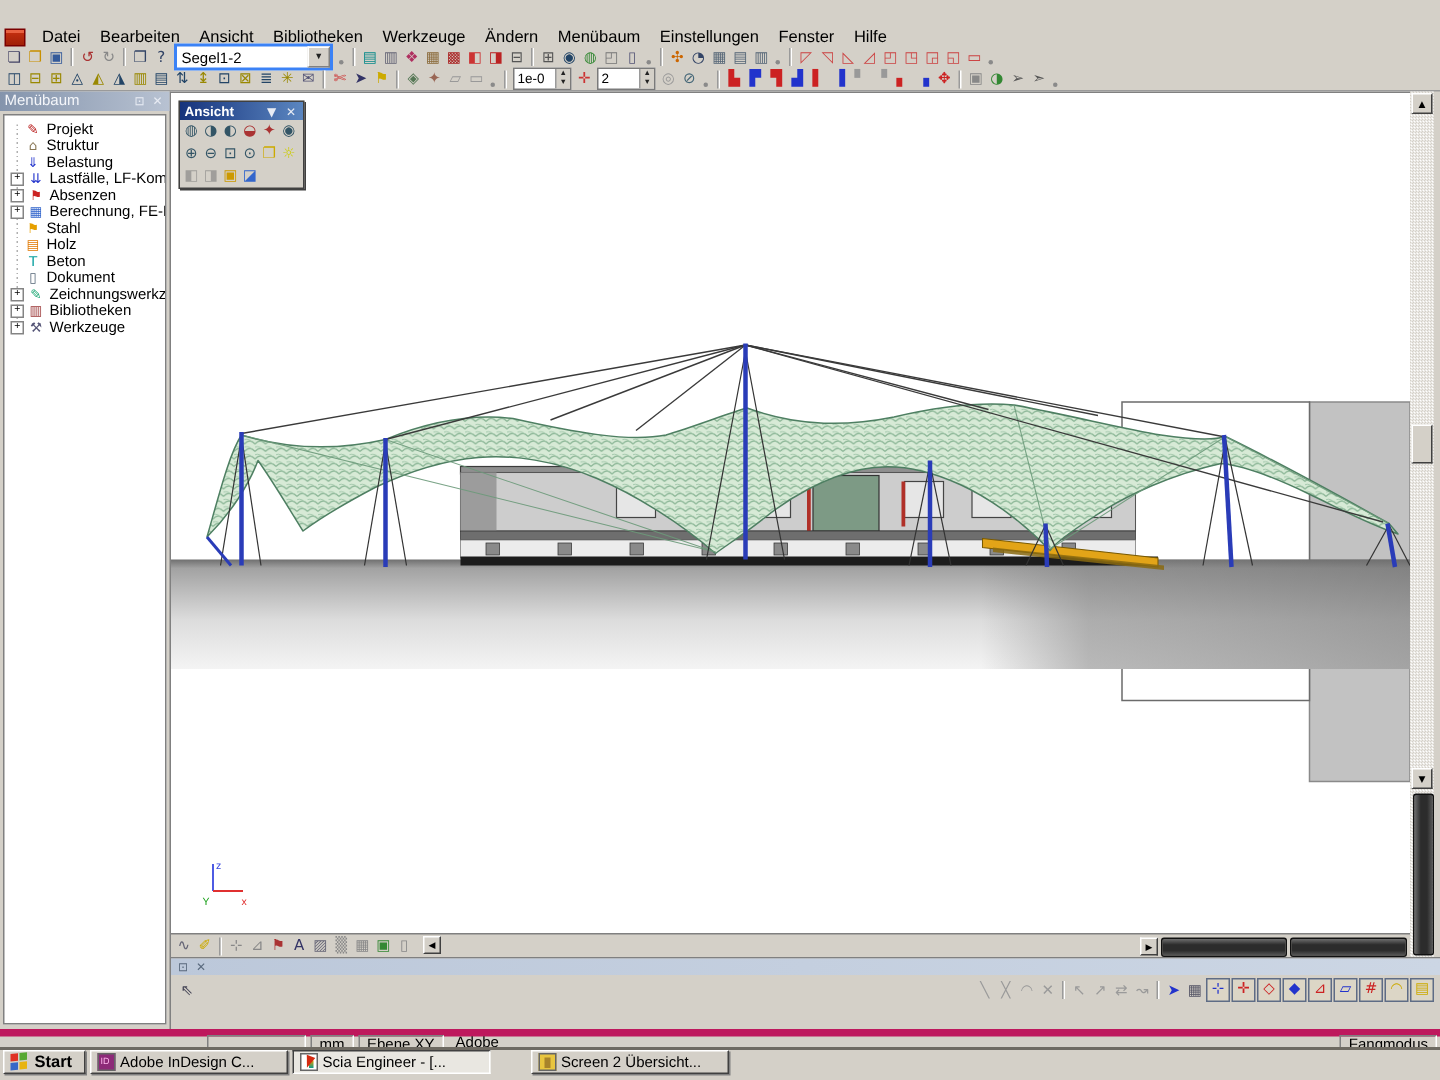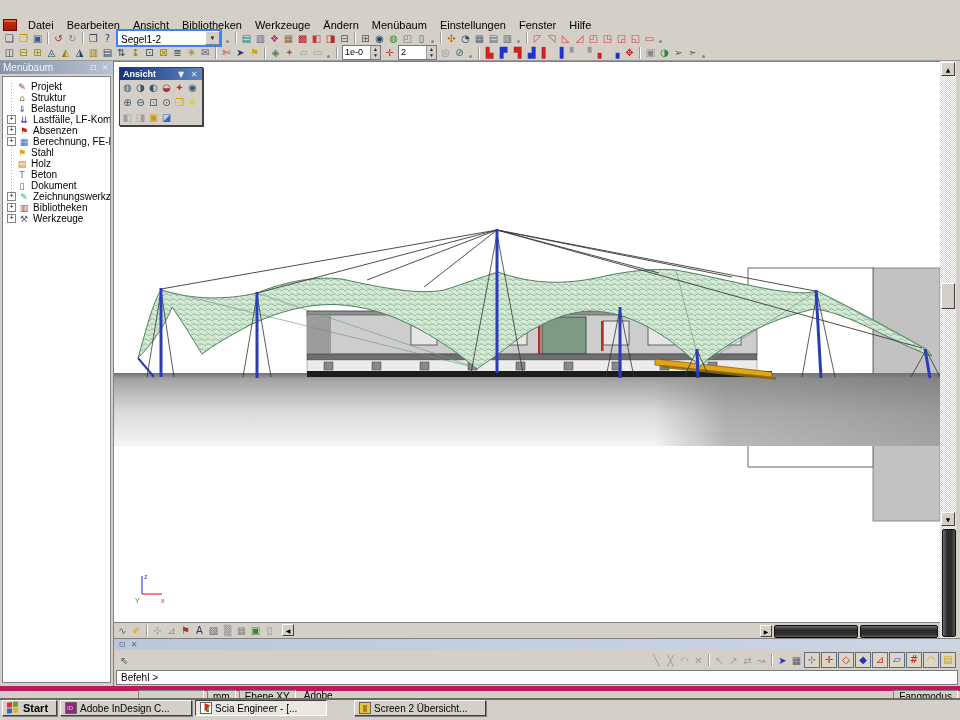--- a/index.html
+++ b/index.html
@@ -544,23 +544,20 @@
           <span class="tbi tog" style="color: rgb(204, 34, 34);">✛</span>
           <span class="tbi tog" style="color: rgb(204, 34, 34);">◇</span>
           <span class="tbi tog" style="color: rgb(34, 51, 204);">◆</span>
           <span class="tbi tog" style="color: rgb(204, 34, 34);">⊿</span>
           <span class="tbi tog" style="color: rgb(34, 51, 204);">▱</span>
           <span class="tbi tog" style="color: rgb(204, 34, 34);">#</span>
           <span class="tbi tog" style="color: rgb(204, 170, 0);">◠</span>
           <span class="tbi tog" style="color: rgb(204, 170, 0);">▤</span>
         </div>
     </div>
-    <div class="cmd-input">
-      <span>Befehl &gt;</span>
-    </div>
   </div>
 
   <div class="status">
     <span style="width:138px;flex:0 0 auto;"></span>
     <span class="spanel" style="width:66px;"></span>
     <span class="spanel">mm</span>
     <span class="spanel">Ebene XY</span>
     <span style="padding-left:5px;">Adobe</span>
     <span style="flex:1;"></span>
     <span class="spanel" style="margin-right:2px;">Fangmodus</span>

